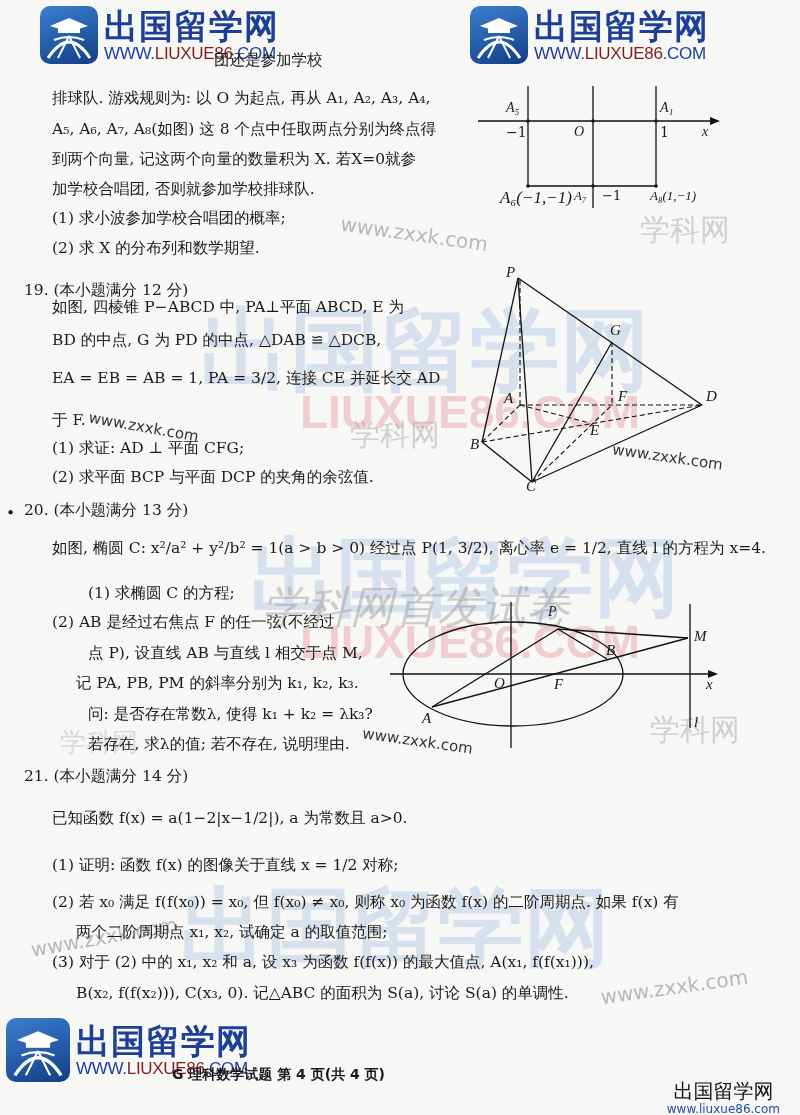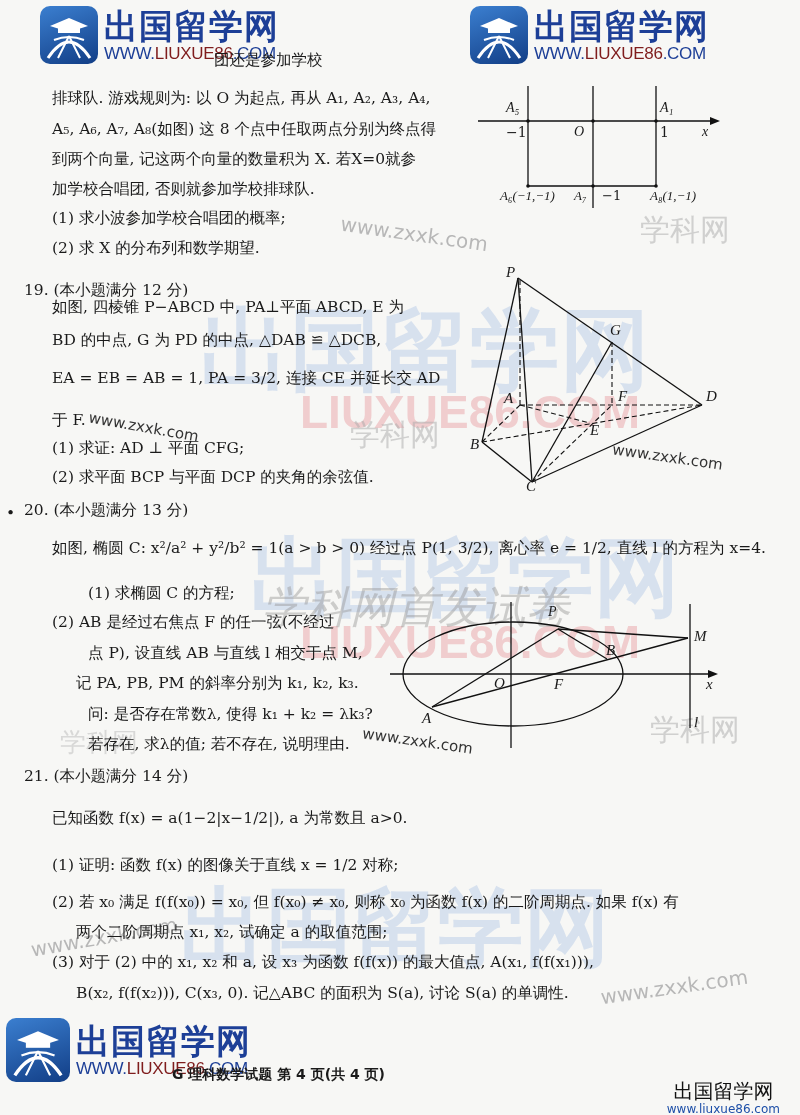--- a/index.html
+++ b/index.html
@@ -99,21 +99,21 @@
         <circle cx="58" cy="100" r="1.8" fill="#111"></circle>
       <circle cx="123" cy="100" r="1.8" fill="#111"></circle>
         <circle cx="186" cy="100" r="1.8" fill="#111"></circle>
     </svg>
     <span class="abs it" style="left:36px;top:14px;font-size:14px;">A₅</span>
     <span class="abs it" style="left:190px;top:14px;font-size:14px;">A₁</span>
     <span class="abs" style="left:36px;top:38px;font-size:14px;">−1</span>
     <span class="abs it" style="left:104px;top:38px;font-size:14px;">O</span>
     <span class="abs" style="left:190px;top:38px;font-size:14px;">1</span>
     <span class="abs it" style="left:232px;top:38px;font-size:14px;">x</span>
-    <span class="abs it" style="left:30px;top:102px;font-size:13px;text-align:right;">A₆(−1,−1)</span>
+    <span class="abs it" style="left:30px;top:102px;font-size:17px;text-align:right;">A₆(−1,−1)</span>
     <span class="abs it" style="left:104px;top:102px;font-size:13px;">A₇</span>
     <span class="abs" style="left:132px;top:102px;font-size:13px;">−1</span>
     <span class="abs it" style="left:180px;top:102px;font-size:13px;">A₈(1,−1)</span>
   </div>
 </div>
 
 <div>
   <div class="abs txt q-head" style="left:24px;top:280px;">19. (本小题满分 12 分)</div>
   <div class="abs txt" style="left:52px;top:297px;">如图, 四棱锥 P−ABCD 中, PA⊥平面 ABCD, E 为</div>
   <div class="abs txt" style="left:52px;top:330px;">BD 的中点, G 为 PD 的中点, △DAB ≌ △DCB,</div>

